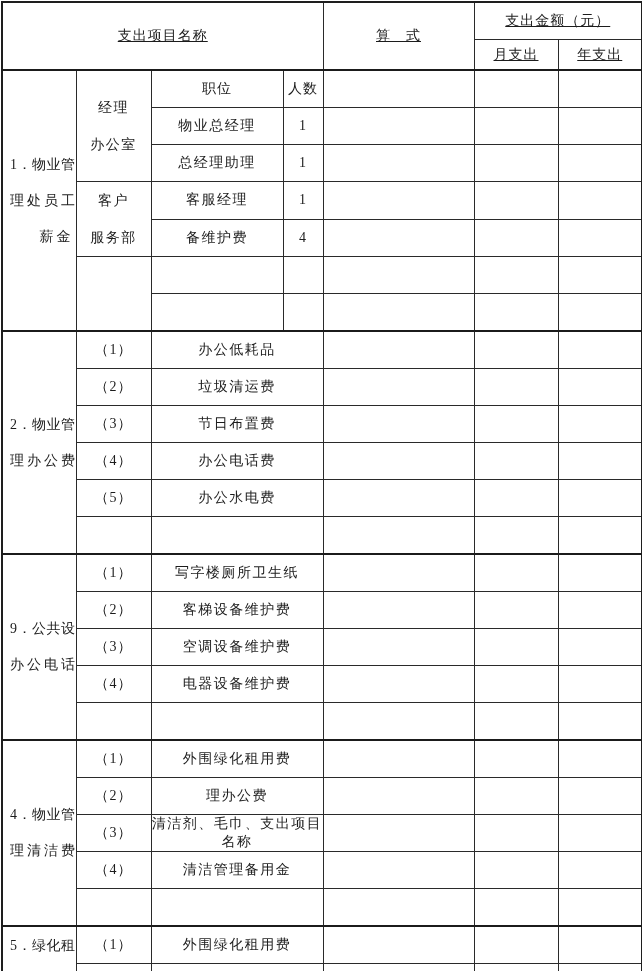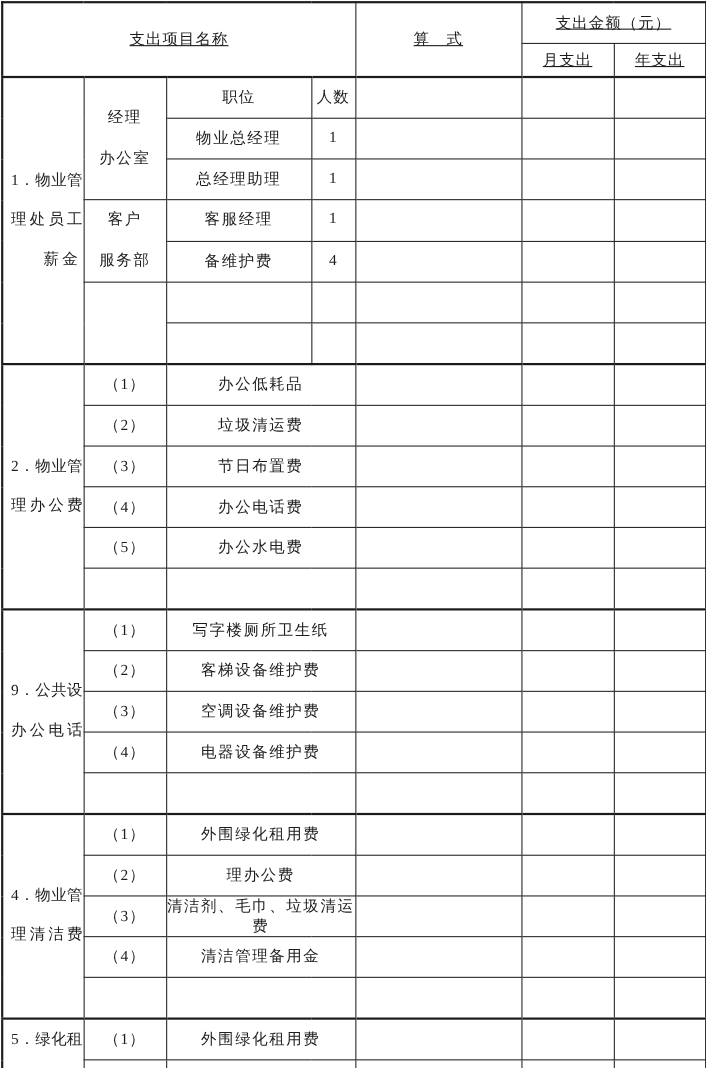--- a/index.html
+++ b/index.html
@@ -248,21 +248,21 @@
   </tr>
   <tr>
     <td>（2）</td>
     <td class="name" colspan="2">理办公费</td>
     <td></td>
     <td></td>
     <td></td>
   </tr>
   <tr>
     <td>（3）</td>
-    <td class="name" colspan="2">清洁剂、毛巾、垃圾清运费</td>
+    <td class="name" colspan="2">清洁剂、毛巾、支出项目名称</td>
     <td></td>
     <td></td>
     <td></td>
   </tr>
   <tr>
     <td>（4）</td>
     <td class="name" colspan="2">清洁管理备用金</td>
     <td></td>
     <td></td>
     <td></td>

